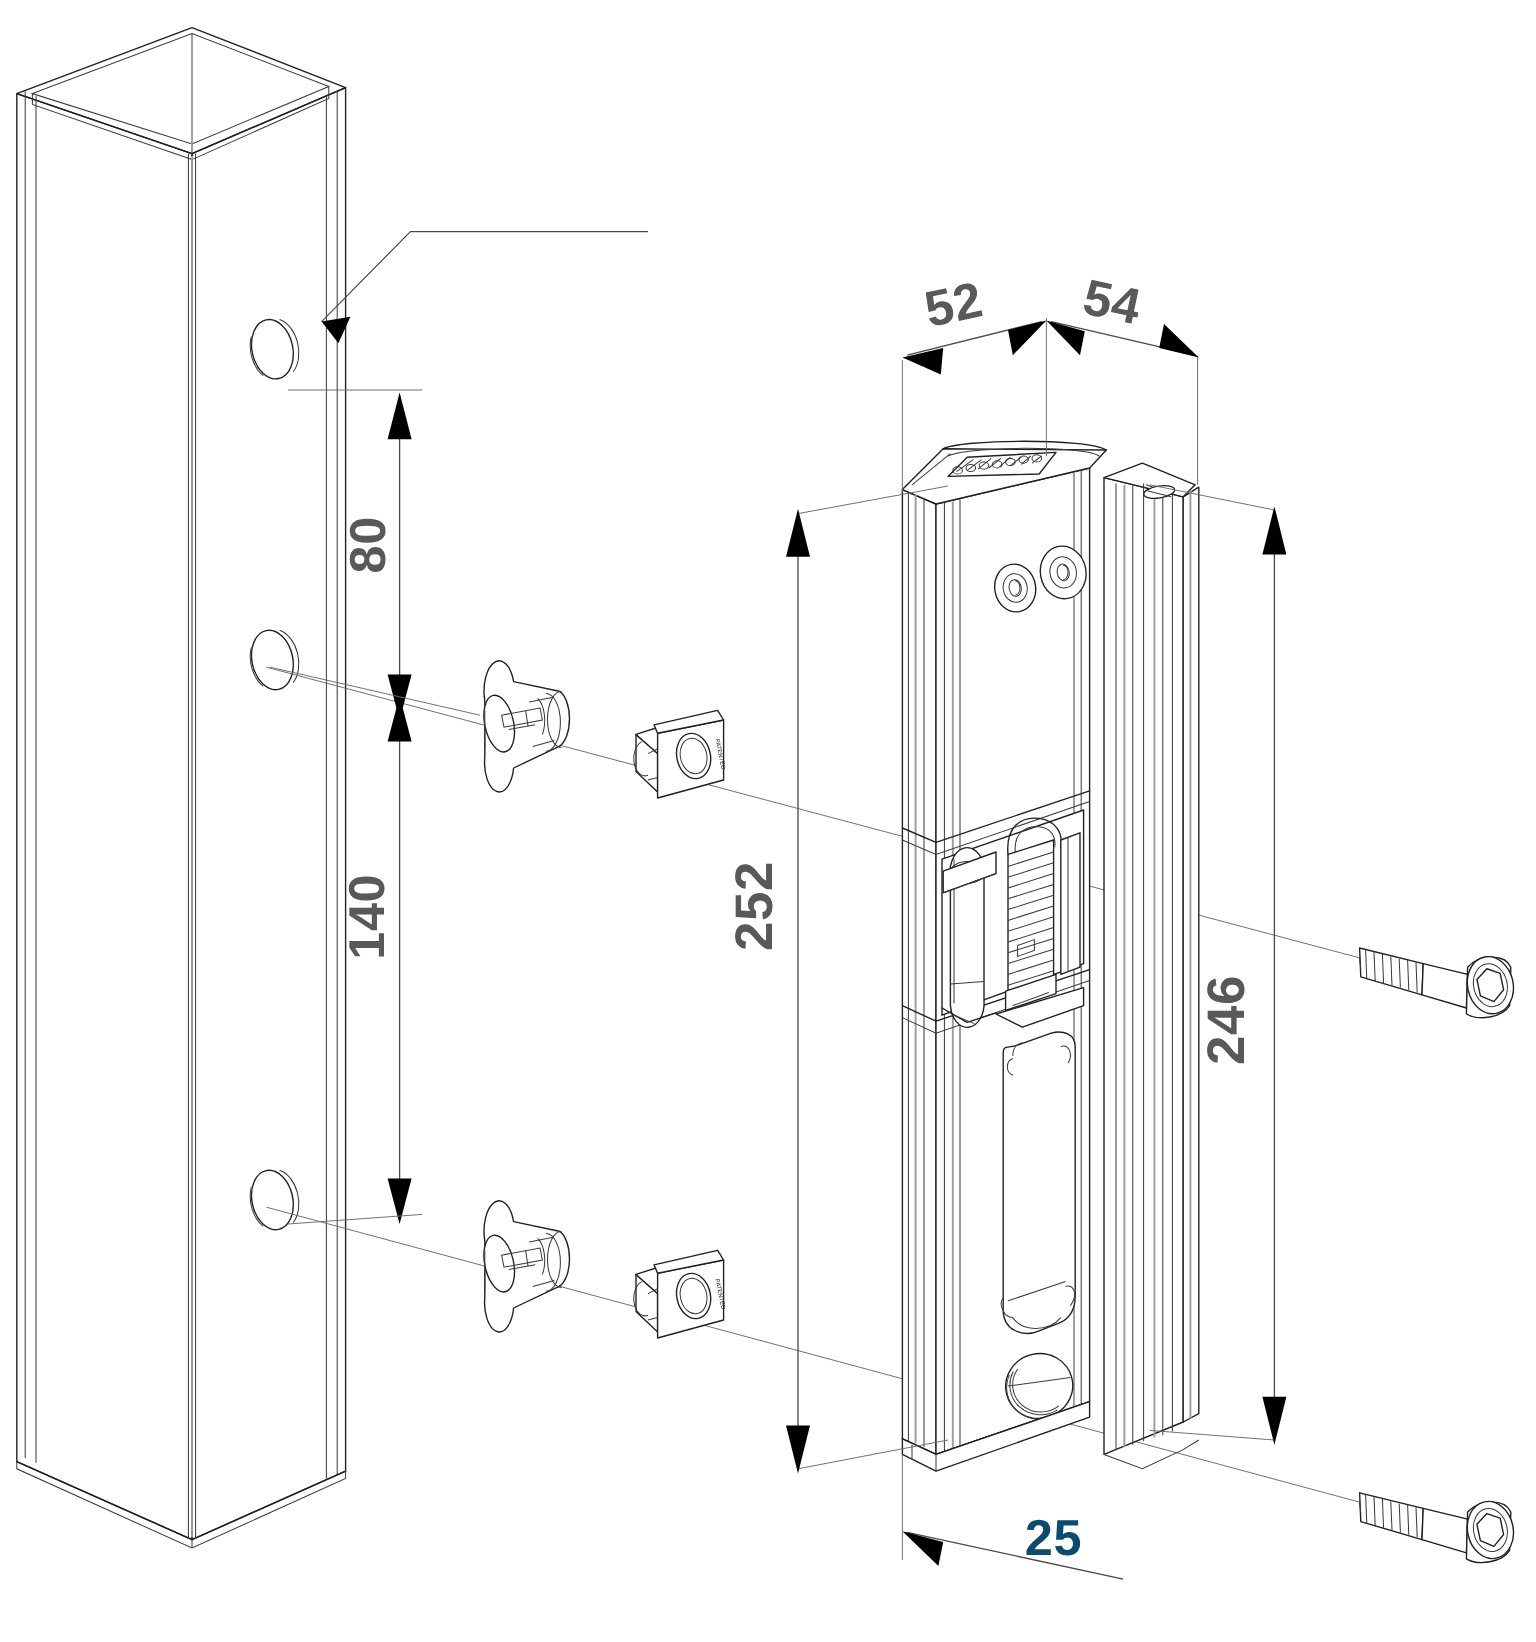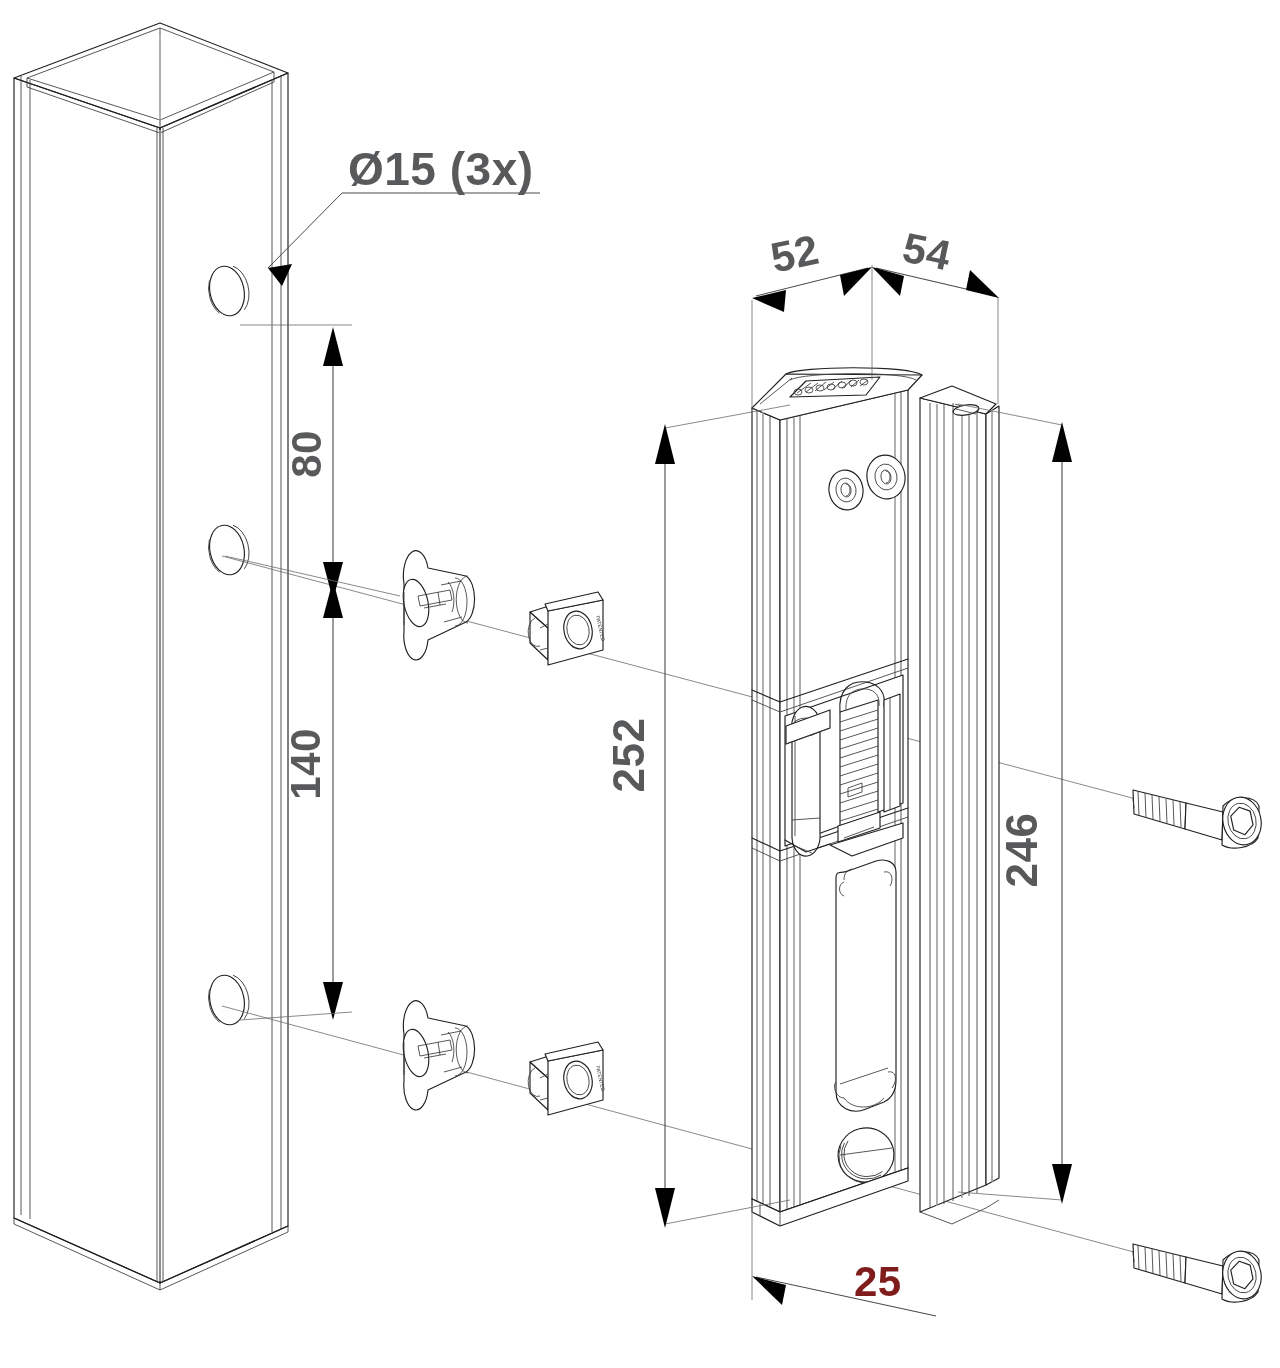--- a/index.html
+++ b/index.html
@@ -412,23 +412,20 @@
   </g>
 
   <g>
     <line class="ln-hair" x1="752" y1="1212" x2="752" y2="1300"></line>
     <line class="ln-dim" x1="756" y1="1277" x2="936" y2="1316"></line>
     <polygon class="arrowhead" points="752,1276 786,1285 782,1305"></polygon>
   </g>
 
 </svg>
 
-<div style="position:absolute;left:348px;top:142px;">
-  <span class="dimtext dimtext-lg" style="display:inline-block;color:#58595b;font-size:46px;font-weight:bold;font-family:'Liberation Sans',sans-serif;">Ø15 (3x)</span>
-</div>
 
 <div style="position:absolute;left:771px;top:230px;transform:rotate(-12deg);">
   <span class="dimtext" style="color:#58595b;font-size:42px;font-weight:bold;font-family:'Liberation Sans',sans-serif;">52</span>
 </div>
 
 <div style="position:absolute;left:903px;top:228px;transform:rotate(12deg);">
   <span class="dimtext" style="color:#58595b;font-size:42px;font-weight:bold;font-family:'Liberation Sans',sans-serif;">54</span>
 </div>
 
 <div style="position:absolute;left:283px;top:430px;width:60px;height:100px;">
@@ -441,16 +438,16 @@
 
 <div style="position:absolute;left:592px;top:730px;width:100px;height:120px;">
   <span class="dimtext" style="display:inline-block;transform:rotate(-90deg);transform-origin:center;color:#58595b;font-size:44px;font-weight:bold;font-family:'Liberation Sans',sans-serif;">252</span>
 </div>
 
 <div style="position:absolute;left:985px;top:825px;width:100px;height:120px;">
   <span class="dimtext" style="display:inline-block;transform:rotate(-90deg);transform-origin:center;color:#58595b;font-size:44px;font-weight:bold;font-family:'Liberation Sans',sans-serif;">246</span>
 </div>
 
 <div style="position:absolute;left:854px;top:1258px;transform:rotate(0deg);">
-  <span class="dimtext" style="color:#7f1d1d;font-size:42px;font-weight:bold;font-family:'Liberation Sans',sans-serif;">25</span>
+  <span class="dimtext" style="color:#0c4a6e;font-size:42px;font-weight:bold;font-family:'Liberation Sans',sans-serif;">25</span>
 </div>
 
 </div>
 
 </body></html>

